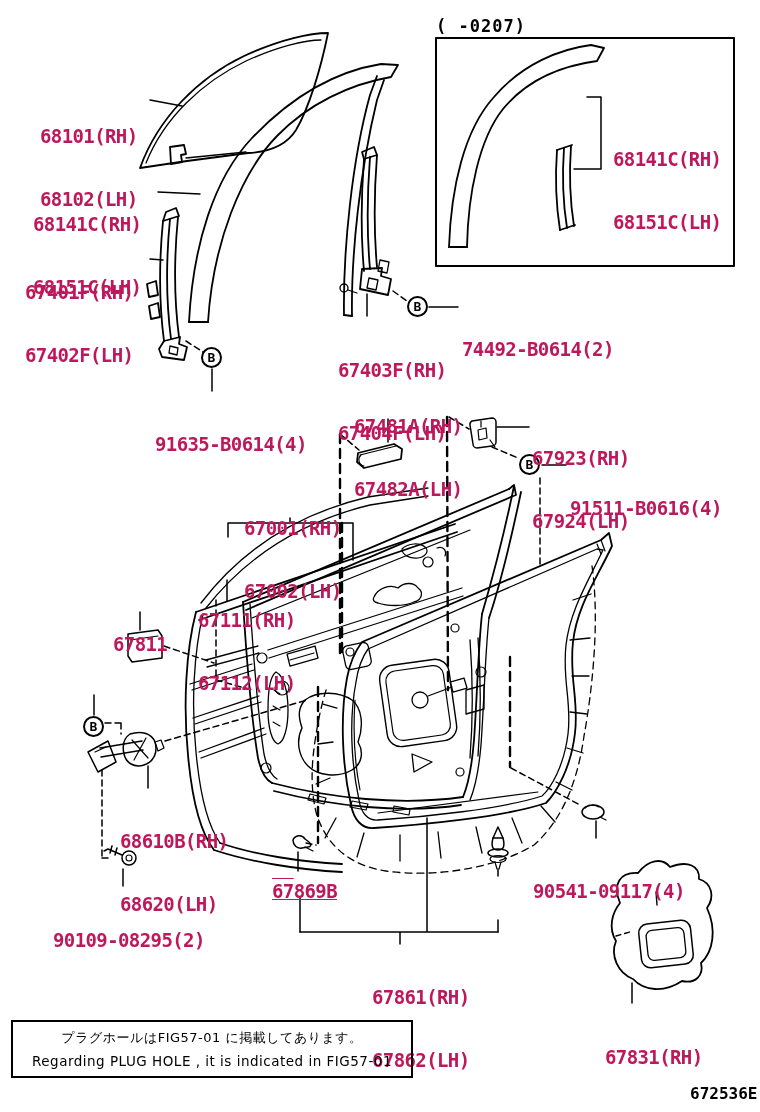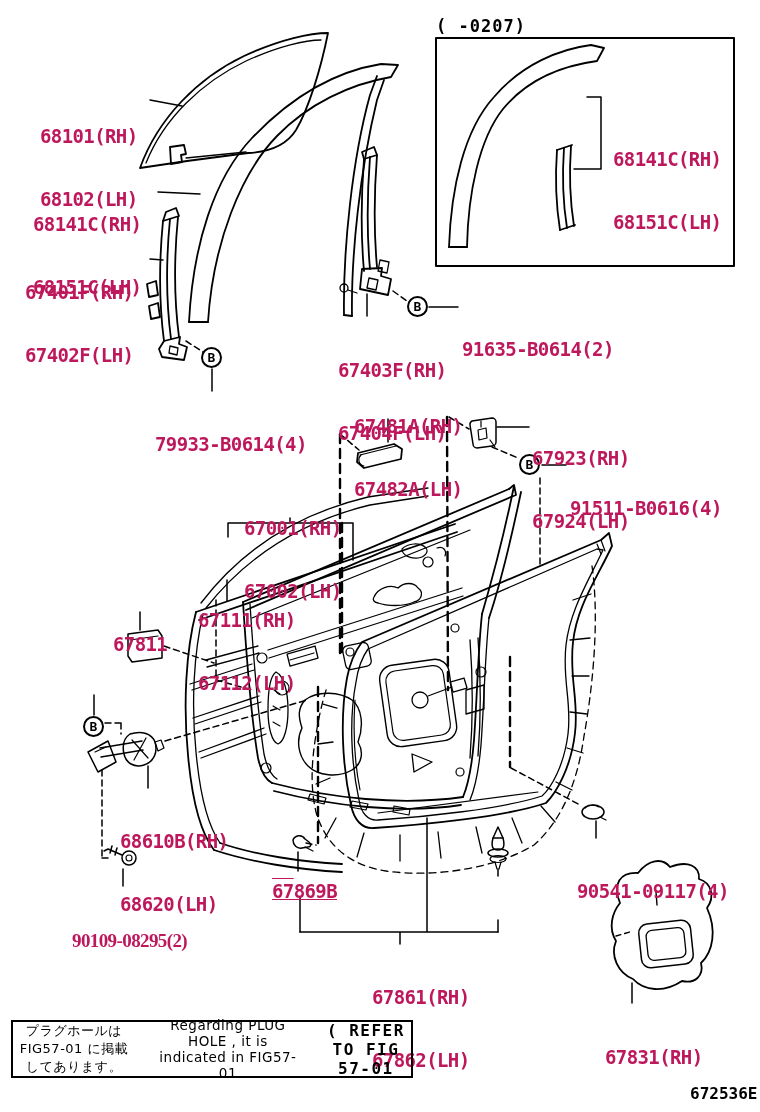--- a/index.html
+++ b/index.html
@@ -8,22 +8,22 @@
   #art{position:absolute;left:0;top:0;}
   .lbl{position:absolute;font:bold 19px "DejaVu Sans Mono",monospace;line-height:21px;
        letter-spacing:-0.6px;white-space:pre;color:#be185d;}
   .bmark{position:absolute;width:21px;height:21px;border:2px solid #000;border-radius:50%;
          display:flex;align-items:center;justify-content:center;
          font:bold 13px "DejaVu Sans Mono",monospace;background:#fff;box-sizing:border-box;}
   #inset-caption{position:absolute;left:436px;top:16px;font:bold 17px "DejaVu Sans Mono",monospace;
                  letter-spacing:1px;}
   #doc-number{position:absolute;left:690px;top:1084px;font:bold 16px "DejaVu Sans Mono",monospace;}
   #note-box{position:absolute;left:11px;top:1020px;width:398px;height:54px;border:2px solid #000;
-            display:flex;flex-direction:row;justify-content:space-evenly;align-items:center;
-            text-align:center;gap:20px;}
+            display:flex;flex-direction:column;justify-content:space-evenly;align-items:center;
+            text-align:center;}
   #note-box .jp{font:13px "DejaVu Sans",sans-serif;letter-spacing:0.5px;}
   #note-box .en{font:13.5px "DejaVu Sans",sans-serif;letter-spacing:0.5px;}
   #note-box .ref{font:bold 16px "DejaVu Sans Mono",monospace;letter-spacing:1.5px;}
 </style>
 </head>
 <body>
 
 <div id="page">
 
 <svg id="art" width="760" height="1112" viewBox="0 0 760 1112">
@@ -281,28 +281,28 @@
 </div>
 <div class="lbl" style="left:25px;top:240px;">
   <div>67401F(RH)</div>
   <div>67402F(LH)</div>
 </div>
 <div class="lbl" style="left:613px;top:107px;">
   <div>68141C(RH)</div>
   <div>68151C(LH)</div>
 </div>
 <div class="lbl" style="left:462px;top:297px;">
-  <div>91635-B0614(2)</div>
+  <div>74492-B0614(2)</div>
 </div>
 <div class="lbl" style="left:338px;top:318px;">
   <div>67403F(RH)</div>
   <div>67404F(LH)</div>
 </div>
 <div class="lbl" style="left:155px;top:392px;">
-  <div>79933-B0614(4)</div>
+  <div>91635-B0614(4)</div>
 </div>
 <div class="lbl" style="left:354px;top:374px;">
   <div>67481A(RH)</div>
   <div>67482A(LH)</div>
 </div>
 <div class="lbl" style="left:532px;top:406px;">
   <div>67923(RH)</div>
   <div>67924(LH)</div>
 </div>
 <div class="lbl" style="left:570px;top:456px;">
@@ -316,39 +316,38 @@
   <div>67111(RH)</div>
   <div>67112(LH)</div>
 </div>
 <div class="lbl" style="left:113px;top:592px;">
   <div>67811</div>
 </div>
 <div class="lbl" style="left:120px;top:789px;">
   <div>68610B(RH)</div>
   <div>68620(LH)</div>
 </div>
-<div class="lbl" style="left:72px;top:888px;font-family:Liberation Serif, serif;">
+<div class="lbl" style="left:53px;top:888px;">
   <div>90109-08295(2)</div>
 </div>
 <div class="lbl" style="left:272px;top:839px;text-decoration:underline;">
   <div>67869B</div>
 </div>
-<div class="lbl" style="left:533px;top:839px;margin-left:44px;">
+<div class="lbl" style="left:533px;top:839px;">
   <div>90541-09117(4)</div>
 </div>
 <div class="lbl" style="left:372px;top:945px;">
   <div>67861(RH)</div>
   <div>67862(LH)</div>
 </div>
 <div class="lbl" style="left:605px;top:1005px;">
   <div>67831(RH)</div>
   <div>67832(LH)</div>
 </div>
 
 <div id="note-box">
   <div class="jp">プラグホールはFIG57-01 に掲載してあります。</div>
   <div class="en">Regarding  PLUG  HOLE , it is  indicated  in  FIG57-01</div>
-  <div class="ref">( REFER  TO  FIG  57-01</div>
 </div>
 
 <div id="doc-number">672536E</div>
 
 </div>
 
 </body></html>

